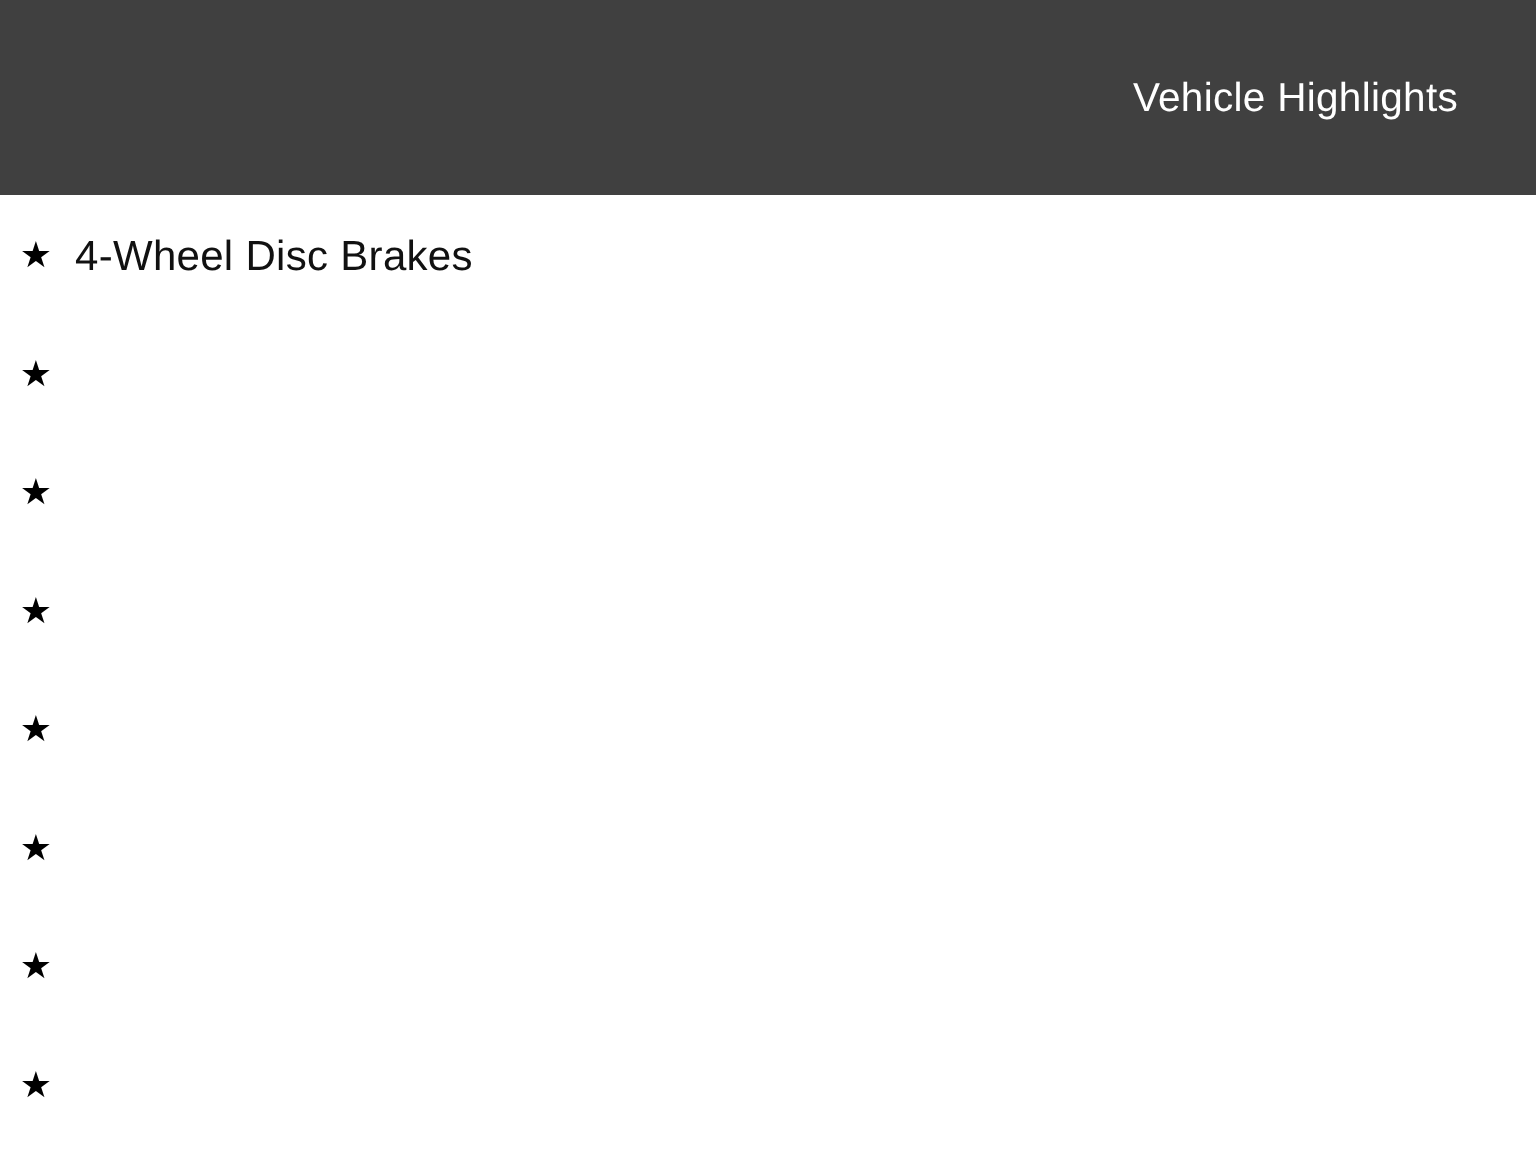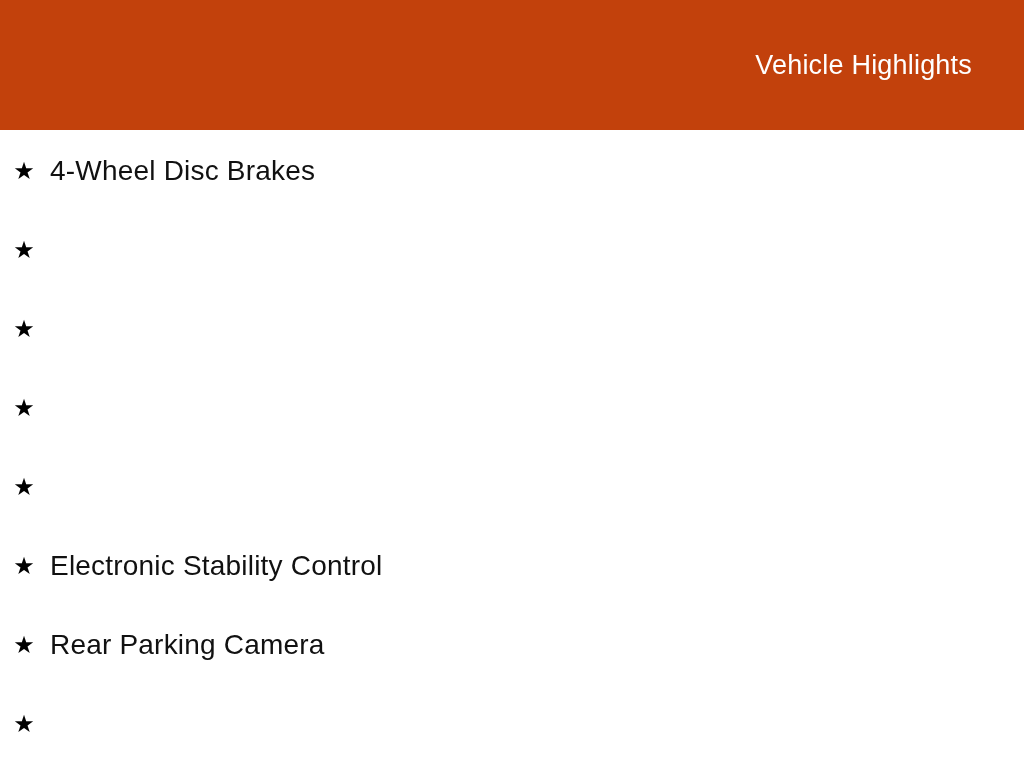--- a/index.html
+++ b/index.html
@@ -8,21 +8,21 @@
   }
   body {
     width: 1024px;
     height: 768px;
     background: #ffffff;
     font-family: "Liberation Sans", sans-serif;
     overflow: hidden;
   }
   .header {
     height: 130px;
-    background: #c2410c;
+    background: #404040;
     display: flex;
     align-items: center;
     justify-content: flex-end;
     padding-right: 52px;
     box-sizing: border-box;
   }
   .header-title {
     color: #ffffff;
     font-size: 27px;
     letter-spacing: 0.2px;
@@ -76,24 +76,22 @@
   <li class="highlight-item">
     <span class="star">★</span>
   </li>
 
   <li class="highlight-item">
     <span class="star">★</span>
   </li>
 
   <li class="highlight-item">
     <span class="star">★</span>
-    <span class="item-label">Electronic Stability Control</span>
   </li>
 
   <li class="highlight-item">
     <span class="star">★</span>
-    <span class="item-label">Rear Parking Camera</span>
   </li>
 
   <li class="highlight-item">
     <span class="star">★</span>
   </li>
 </ul>
 
 </body></html>

